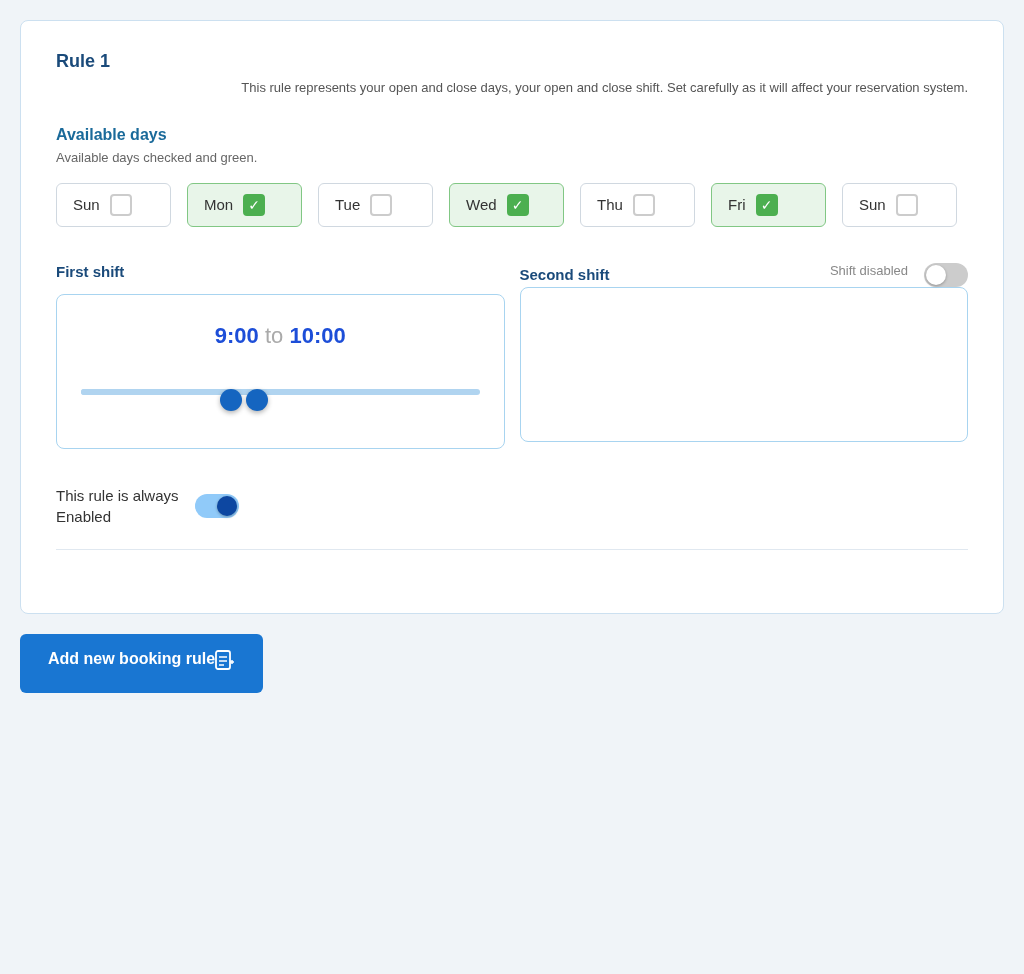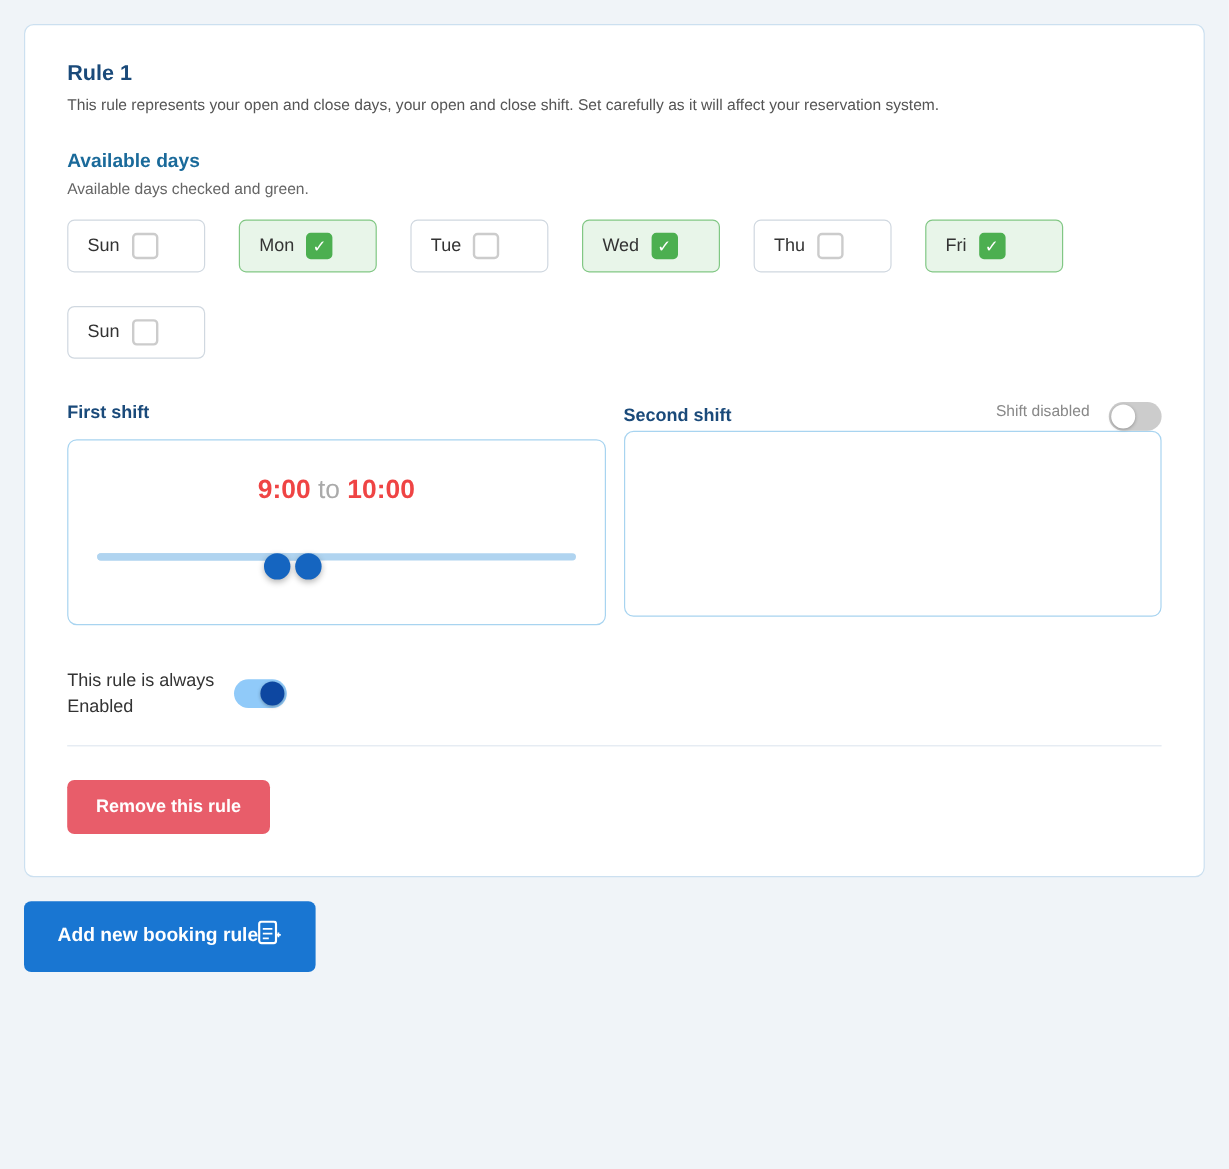--- a/index.html
+++ b/index.html
@@ -35,38 +35,39 @@
     }
     .rule-title span {
       font-weight: 800;
     }
 
     .rule-description {
       font-size: 13px;
       color: #555;
       margin-bottom: 28px;
       line-height: 1.5;
+      text-align: right;
     }
 
     .section-title {
       font-size: 16px;
       font-weight: 600;
       color: #1a6a9a;
       margin-bottom: 6px;
     }
 
     .section-subtitle {
       font-size: 13px;
       color: #666;
       margin-bottom: 18px;
     }
 
     .days-row {
       display: flex;
-      gap: 28px;
+      gap: 16px;
       flex-wrap: wrap;
       margin-bottom: 36px;
     }
 
     .day-box {
       display: flex;
       align-items: center;
       gap: 10px;
       border: 1.5px solid #d0d8e0;
       border-radius: 6px;
@@ -174,21 +175,21 @@
     }
 
     .shift-time-display {
       font-size: 22px;
       color: #aaa;
       margin-bottom: 28px;
       font-weight: 400;
     }
 
     .shift-time-display .time-bold {
-      color: #ef4444;
+      color: #1d4ed8;
       font-weight: 600;
       text-align: right;
     }
 
     .slider-container {
       width: 100%;
       position: relative;
       height: 30px;
       display: flex;
       align-items: center;
@@ -282,21 +283,20 @@
     .add-booking-btn {
       background: #1976d2;
       color: #fff;
       border: none;
       border-radius: 6px;
       padding: 16px 28px;
       font-size: 16px;
       font-weight: 600;
       cursor: pointer;
       display: flex;
-      align-items: center;
       gap: 0;
       align-self: flex-start;
     }
 
     .doc-icon {
       font-size: 18px;
     }
 
     .second-shift-title-wrap {
       display: flex;
@@ -408,21 +408,20 @@
 
     
     <div class="always-enabled-section">
       <div class="always-enabled-label">This rule is always<br>Enabled</div>
       <div class="toggle-switch-always">
         <div class="toggle-knob-always"></div>
       </div>
     </div>
 
     
-    <button class="remove-btn">Remove this rule</button>
 
   </div>
 
   <button class="add-booking-btn">
     <span>Add new booking rule</span>
     <span class="doc-icon">
       <svg width="20" height="22" viewBox="0 0 20 22" fill="none" xmlns="http://www.w3.org/2000/svg">
         <rect x="1" y="1" width="14" height="18" rx="2" stroke="white" stroke-width="1.8" fill="none"></rect>
         <line x1="4" y1="7" x2="12" y2="7" stroke="white" stroke-width="1.5"></line>
         <line x1="4" y1="11" x2="12" y2="11" stroke="white" stroke-width="1.5"></line>

